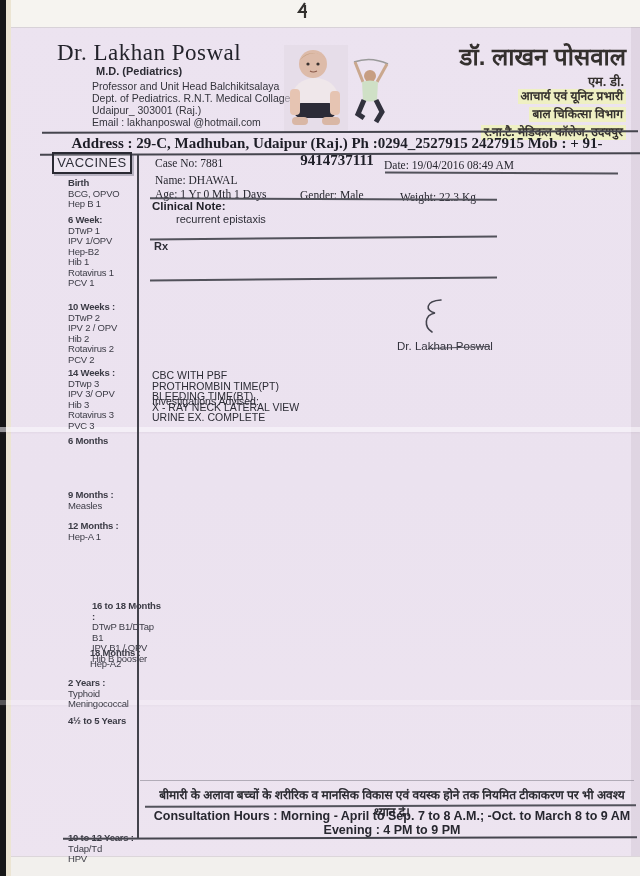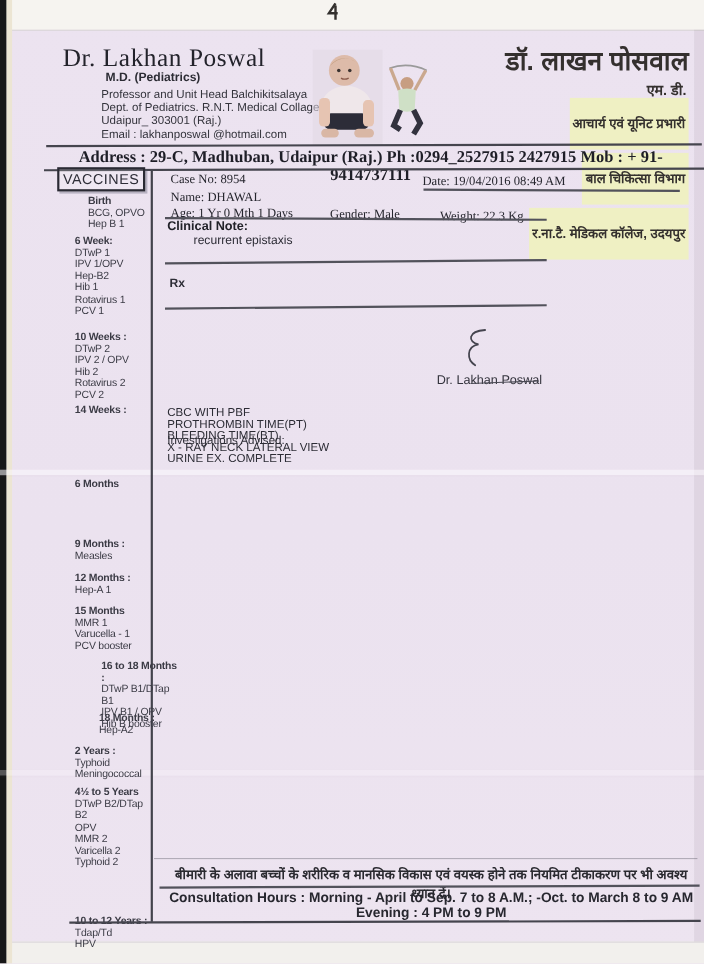--- a/index.html
+++ b/index.html
@@ -18,37 +18,37 @@
   
   .hline{background:#45454e;height:2px;}
   .hline.thin{height:1.5px;background:#52525b;}
   
   .doc-name-en{font-family:"Liberation Serif",serif;font-size:23px;color:#23232b;letter-spacing:0.5px;}
   .degree-en{font-size:11px;font-weight:bold;color:#2c2c34;}
   .left-lines{font-size:10.5px;line-height:12px;color:#34343c;white-space:pre-line;}
   .hi{color:#34302e;}
   .doc-name-hi{font-size:24px;font-weight:bold;line-height:26px;}
   .degree-hi{font-size:13px;font-weight:bold;}
-  .hi-sub span{display:inline-block;background:#eff0c3;padding:16px 3px;font-size:12px;font-weight:bold;margin-top:3px;}
+  .hi-sub span{display:inline-block;background:#eff0c3;padding:0 3px;font-size:12px;font-weight:bold;margin-top:3px;}
   .hi-sub{text-align:right;line-height:15px;}
   #address-bar{left:38px;top:135px;width:598px;text-align:center;
     font-family:"Liberation Serif",serif;font-size:15px;font-weight:bold;color:#1e1e27;}
   
   #vaccines-box{left:52px;top:152px;width:76px;height:18px;border:2px solid #2a2a33;
     box-shadow:2px 2px 0 rgba(90,90,110,0.35);text-align:center;font-size:13px;
     letter-spacing:0.5px;color:#2e2e38;line-height:18px;background:rgba(255,255,255,0.15);}
   .vx{left:68px;width:72px;color:#3b3b45;}
   .vh{font-size:9.5px;font-weight:bold;line-height:10.5px;letter-spacing:-0.2px;}
   .vi{font-size:9.5px;line-height:10.5px;letter-spacing:-0.2px;white-space:pre-line;}
   #divider-v{left:137px;top:155px;width:1.5px;height:683px;background:#43434c;}
   
   .serif-info{font-family:"Liberation Serif",serif;font-size:11.5px;color:#26262e;}
   .note-label{font-size:11.5px;font-weight:bold;color:#222229;}
   .note-value{font-size:11px;color:#2d2d36;}
-  .rx{font-size:11px;font-weight:bold;color:#2d2d36;margin-top:12px;}
+  .rx{font-size:11px;font-weight:bold;color:#2d2d36;}
   .inv-label{font-size:10.5px;color:#2c2c35;margin-top:38px;}
   .inv-items{font-size:10.5px;line-height:10.5px;color:#2c2c35;white-space:pre-line;}
   .sig-name{font-size:11.5px;color:#33333c;}
   
   .foot-hi{left:150px;top:786px;width:484px;text-align:center;font-size:12px;font-weight:bold;color:#2a2a30;}
   .foot-hours{left:150px;width:484px;text-align:center;font-size:12.5px;font-weight:bold;color:#27272f;}
   svg{display:block;}
 </style>
 </head>
 <body>
@@ -105,21 +105,21 @@
     <span>र.ना.टै. मेडिकल कॉलेज, उदयपुर</span>
   </div>
 
   <div class="abs hline" style="left:42px;top:131px;width:596px;transform:rotate(-0.15deg);"></div>
   <div class="abs" id="address-bar">Address : 29-C, Madhuban, Udaipur (Raj.) Ph :0294_2527915 2427915 Mob : + 91-9414737111</div>
   <div class="abs hline" style="left:40px;top:153px;width:600px;transform:rotate(-0.15deg);"></div>
 
   <div class="abs" id="vaccines-box">VACCINES</div>
   <div class="abs" id="divider-v"></div>
 
-  <div class="abs vx" style="top:178px;margin-left:12px;">
+  <div class="abs vx" style="top:178px;">
     <div class="vh">Birth</div>
     <div class="vi">BCG, OPVO
 Hep B 1</div>
   </div>
   <div class="abs vx" style="top:215px;">
     <div class="vh">6 Week:</div>
     <div class="vi">DTwP 1
 IPV 1/OPV
 Hep-B2
 Hib 1
@@ -129,68 +129,62 @@
   <div class="abs vx" style="top:302px;">
     <div class="vh">10 Weeks :</div>
     <div class="vi">DTwP 2
 IPV 2 / OPV
 Hib 2
 Rotavirus 2
 PCV 2</div>
   </div>
   <div class="abs vx" style="top:368px;">
     <div class="vh">14 Weeks :</div>
+    <div class="vi">DTwp 3
+IPV 3/ OPV
+Hib 3
+Rotavirus 3
+PVC 3</div>
   </div>
   <div class="abs vx" style="top:436px;">
     <div class="vh">6 Months</div>
   </div>
   <div class="abs vx" style="top:490px;">
     <div class="vh">9 Months :</div>
     <div class="vi">Measles</div>
   </div>
   <div class="abs vx" style="top:521px;">
     <div class="vh">12 Months :</div>
     <div class="vi">Hep-A 1</div>
-  </div>
-  <div class="abs vx" style="top:551px;">
-    <div class="vh">15 Months</div>
-    <div class="vi">MMR 1
-Varucella - 1
-PCV booster</div>
   </div>
   <div class="abs vx" style="top:601px;margin-left:24px;">
     <div class="vh">16 to 18 Months :</div>
     <div class="vi">DTwP B1/DTap B1
 IPV B1 / OPV
 Hib B booster</div>
   </div>
   <div class="abs vx" style="top:648px;padding-left:22px;">
     <div class="vh">18 Months :</div>
     <div class="vi">Hep-A2</div>
   </div>
   <div class="abs vx" style="top:678px;">
     <div class="vh">2 Years :</div>
     <div class="vi">Typhoid
 Meningococcal</div>
   </div>
   <div class="abs vx" style="top:716px;">
     <div class="vh">4½ to 5 Years</div>
-    <div class="vi">DTwP B2/DTap B2
-OPV
-MMR 2
-Varicella 2
-Typhoid 2</div>
   </div>
   <div class="abs vx" style="top:788px;margin-top:45px;">
     <div class="vh">10 to 12 Years :</div>
     <div class="vi">Tdap/Td
 HPV</div>
   </div>
 
-  <div class="abs serif-info" style="left:155px;top:157px;">Case No: 8954</div>
+  <div class="abs serif-info" style="left:155px;top:157px;">Case No: 7881</div>
   <div class="abs serif-info" style="left:384px;top:159px;">Date: 19/04/2016 08:49 AM</div>
   <div class="abs hline thin" style="left:385px;top:172px;width:233px;transform:rotate(0.3deg);"></div>
   <div class="abs serif-info" style="left:155px;top:174px;">Name: DHAWAL</div>
   <div class="abs serif-info" style="left:155px;top:188px;">Age: 1 Yr 0 Mth 1 Days</div>
   <div class="abs serif-info" style="left:300px;top:189px;">Gender: Male</div>
   <div class="abs serif-info" style="left:400px;top:191px;">Weight: 22.3 Kg</div>
   <div class="abs hline thin" style="left:150px;top:198px;width:347px;transform:rotate(0.25deg);"></div>
 
   <div class="abs note-label" style="left:152px;top:200px;">Clinical Note:</div>
   <div class="abs note-value" style="left:176px;top:213px;">recurrent epistaxis</div>

